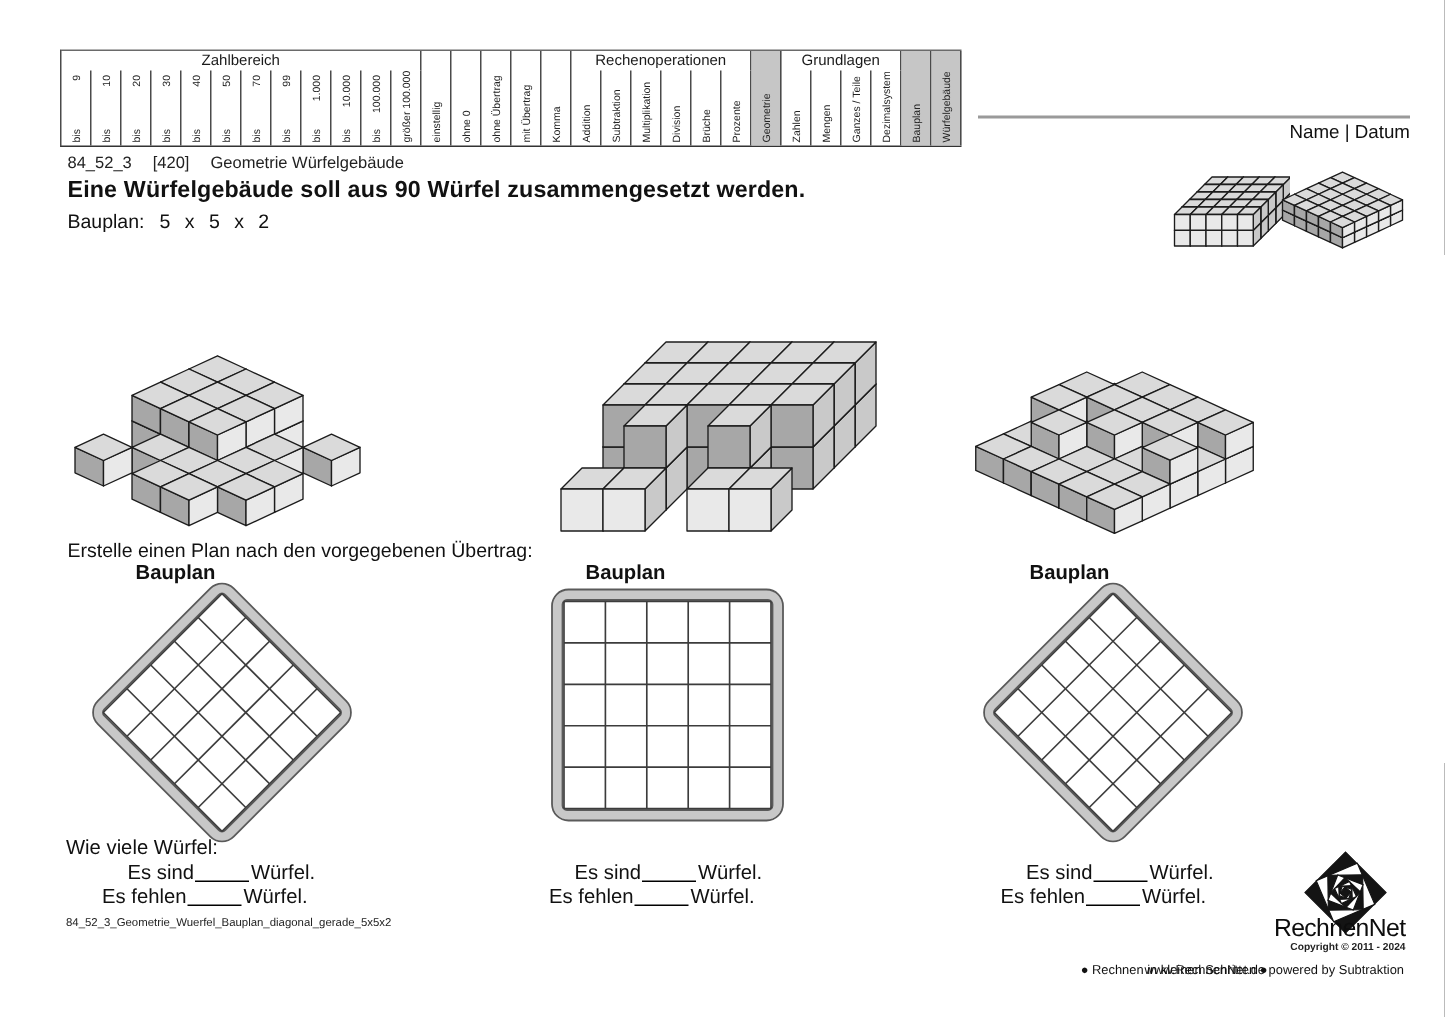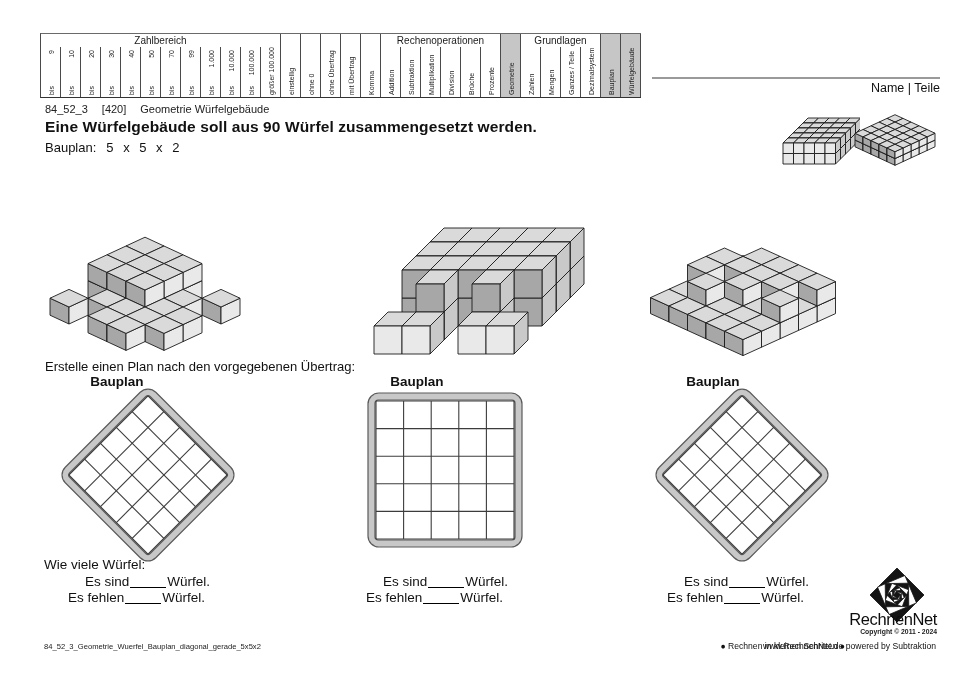--- a/index.html
+++ b/index.html
@@ -33,21 +33,21 @@
   
   .ans-head{position:absolute;font-size:13.5px;font-weight:normal;}
   .ans-line{position:absolute;font-size:13.5px;white-space:nowrap;}
   .blank{display:inline-block;width:36px;height:13px;border-bottom:1.6px solid #000;
          transform:translateY(2px);margin:0 1px;}
   
   .logo-text{position:absolute;left:790px;top:610px;width:147px;text-align:right;
              font-size:16.5px;font-weight:normal;letter-spacing:-.4px;color:#0d0d0d;}
   .copyright{position:absolute;left:790px;top:628px;width:147px;text-align:right;
              font-size:6.8px;font-weight:bold;color:#222;}
-  .footer-left{position:absolute;left:44px;top:642px;font-size:7.6px;color:#222;}
+  .footer-left{position:absolute;left:44px;top:610px;font-size:7.6px;color:#222;}
   .footer-center{position:absolute;left:660px;top:641px;width:185px;text-align:right;font-size:8.6px;}
   .footer-right{position:absolute;left:758px;top:641px;width:178px;text-align:right;font-size:8.6px;}
 </style>
 </head>
 <body>
 
 <div class="page">
 
   <div class="tmx" id="topic-matrix">
       <div class="tm-gh" style="grid-column: 1 / span 12;">Zahlbereich</div>
@@ -210,21 +210,21 @@
         </span>
       </div>
       <div class="tm-cell hl" style="grid-area: 1 / 30 / span 2;">
         <span class="tm-lbl" style="width: 58px;">
           <span>Würfelgebäude</span>
         </span>
       </div>
     </div>
 
   <div class="name-rule"></div>
-  <div class="name-datum">Name | Teile</div>
+  <div class="name-datum">Name | Datum</div>
 
   <div class="doc-line">
     <span>84_52_3</span><span>[420]</span><span>Geometrie Würfelgebäude</span>
   </div>
   <div class="title">Eine Würfelgebäude soll aus 90 Würfel zusammengesetzt werden.</div>
   <div class="subtitle">
     <span>Bauplan:</span><span class="val">5 x 5 x 2</span>
   </div>
 
   <svg id="ref-0" class="figsvg" style="left:780px;top:114px" width="80" height="56">

